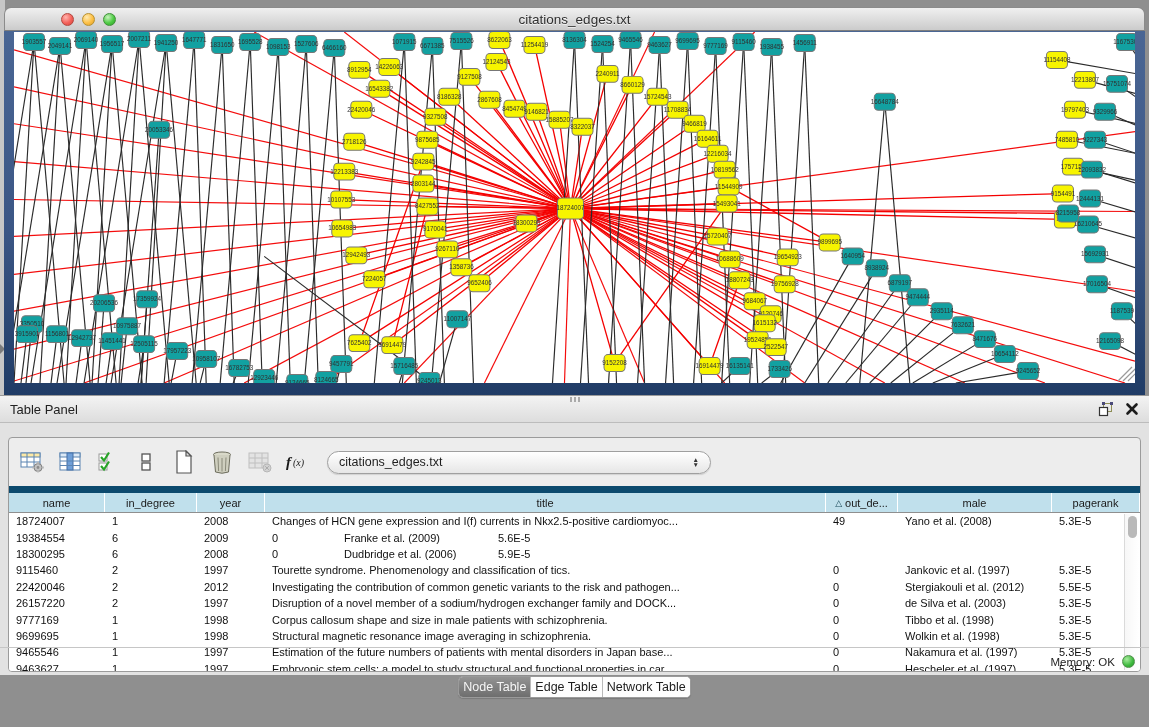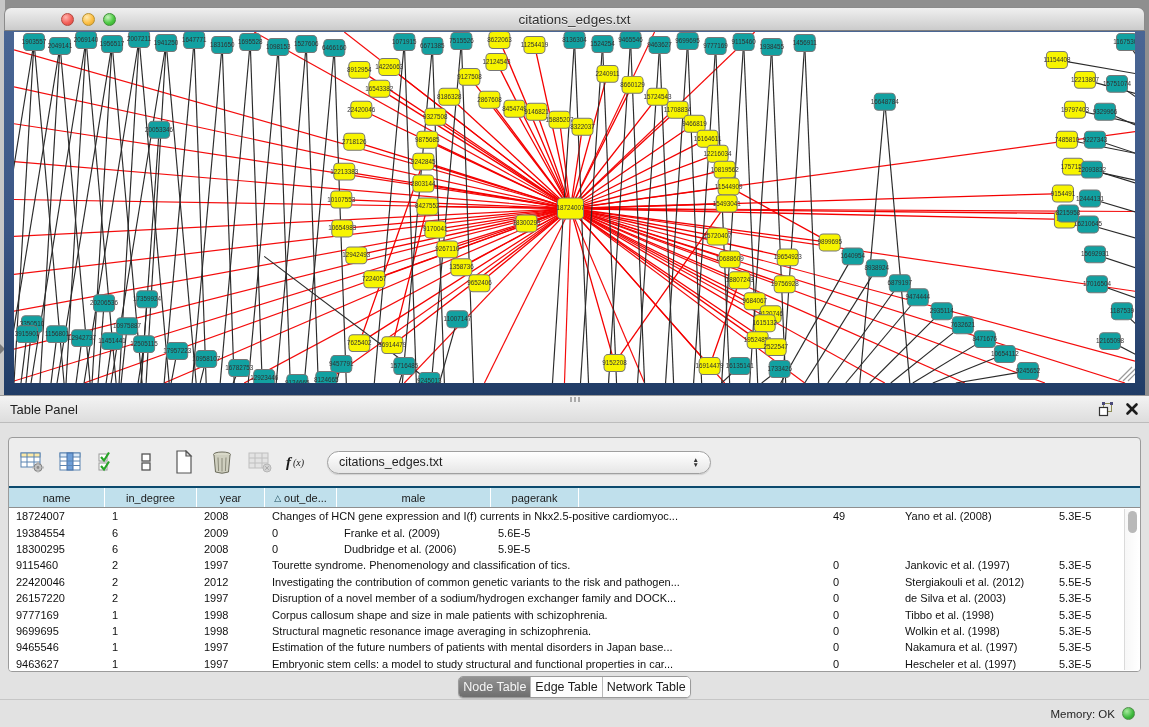--- a/index.html
+++ b/index.html
@@ -21,40 +21,40 @@
   .light.yellow { background:radial-gradient(circle at 35% 30%, #ffeab2, #fdc045 55%, #d79c2a); border:1px solid #b8902f; }
   .light.green  { background:radial-gradient(circle at 35% 30%, #c9f2be, #4ecb44 55%, #2f9e27); border:1px solid #3f8f38; }
   .win-title { position:absolute; left:0; right:0; top:4px; text-align:center;
     font-size:13.5px; color:#2f2f2f; text-shadow:0 1px 0 rgba(255,255,255,.7); }
   .net-frame { position:absolute; left:0; right:0; top:24px; bottom:0;
     background:linear-gradient(180deg,#4a6694,#3b5685 55%,#203c66); padding:1px 10px 12px 10px; }
   .net-canvas { position:relative; width:100%; height:100%; background:#ffffff; overflow:hidden; }
   .net-canvas svg { display:block; width:100%; height:100%; }
 
   
-  .panel { position:absolute; left:0; top:395px; width:1149px; height:332px; background:#e2e2e2; }
+  .panel { position:absolute; left:0; top:395px; width:1149px; height:280px; background:#e2e2e2; }
   .panel-titlebar { position:relative; height:28px; background:linear-gradient(#f3f3f3,#dddddd);
     border-top:1px solid #9a9a9a; border-bottom:1px solid #bcbcbc; display:flex; align-items:center; }
   .panel-title { margin-left:10px; font-size:13px; color:#222; }
   .grip { position:absolute; top:1px; left:50%; margin-left:-5px; width:10px; height:5px;
     background:repeating-linear-gradient(90deg,#aaa 0 2px,transparent 2px 4px); }
   .ptb-icons { position:absolute; right:10px; top:0; height:100%; display:flex; align-items:center; gap:12px; }
   .ptb-icons svg { display:block; cursor:pointer; }
 
   .table-frame { position:absolute; left:8px; right:8px; top:42px; height:235px;
     background:#ededed; border:1px solid #9b9b9b; border-radius:4px; overflow:hidden; }
   .toolbar { height:48px; display:flex; align-items:center; padding-left:10px; gap:12px; }
   .tb-icon { width:26px; height:24px; display:flex; align-items:center; justify-content:center; cursor:pointer; }
   .combo { width:384px; height:23px; margin-left:4px; border:1px solid #9f9f9f; border-radius:12px;
     background:linear-gradient(#ffffff,#e6e6e6); display:flex; align-items:center; padding:0 11px;
     font-size:12.5px; color:#1e1e1e; box-shadow:0 1px 1px rgba(0,0,0,.12); cursor:pointer; }
   .combo-arrows { margin-left:auto; display:flex; flex-direction:column; align-items:center;
     font-size:6.5px; line-height:5px; color:#333; }
 
-  .tablewrap { position:absolute; left:0; right:0; top:48px; bottom:0; background:#fff; border-top:2px solid #0c4a6e; }
+  .tablewrap { position:absolute; left:0; right:0; top:48px; bottom:0; background:#fff; border-top:7px solid #0c4a6e; }
   .thead { display:flex; height:20px; background:#c0e0ec; border-bottom:1px solid #8f8f8f; }
   .th { display:flex; align-items:center; justify-content:center; font-size:11px; color:#1a1a1a;
     border-right:1px solid #ffffff; overflow:hidden; white-space:nowrap; cursor:pointer; }
   .sort-tri { font-size:9px; margin-right:3px; color:#1a4a5a; }
   .tbody { position:relative; }
   .tr { display:flex; height:16.4px; align-items:center; font-size:11px; color:#101010; }
   .td { padding-left:7px; white-space:nowrap; overflow:hidden; }
   .c0{width:96px}.c1{width:92px}.c2{width:68px}.c3{flex:1;min-width:0}.c4{width:72px}.c5{width:154px}.c6{width:88px}
   .vscroll { position:absolute; top:21px; right:1px; bottom:1px; width:15px;
     background:linear-gradient(90deg,#f7f7f7,#ffffff); border-left:1px solid #dadada; }
@@ -945,20 +945,23 @@
         <div class="thead" id="thead">
             <div class="th c0">
               <span>name</span>
             </div>
             <div class="th c1">
               <span>in_degree</span>
             </div>
             <div class="th c2">
               <span>year</span>
             </div>
+            <div class="th c3">
+              <span>title</span>
+            </div>
             <div class="th c4">
               <span class="sort-tri">△</span>
               <span>out_de...</span>
             </div>
             <div class="th c5">
               <span>male</span>
             </div>
             <div class="th c6">
               <span>pagerank</span>
             </div>

